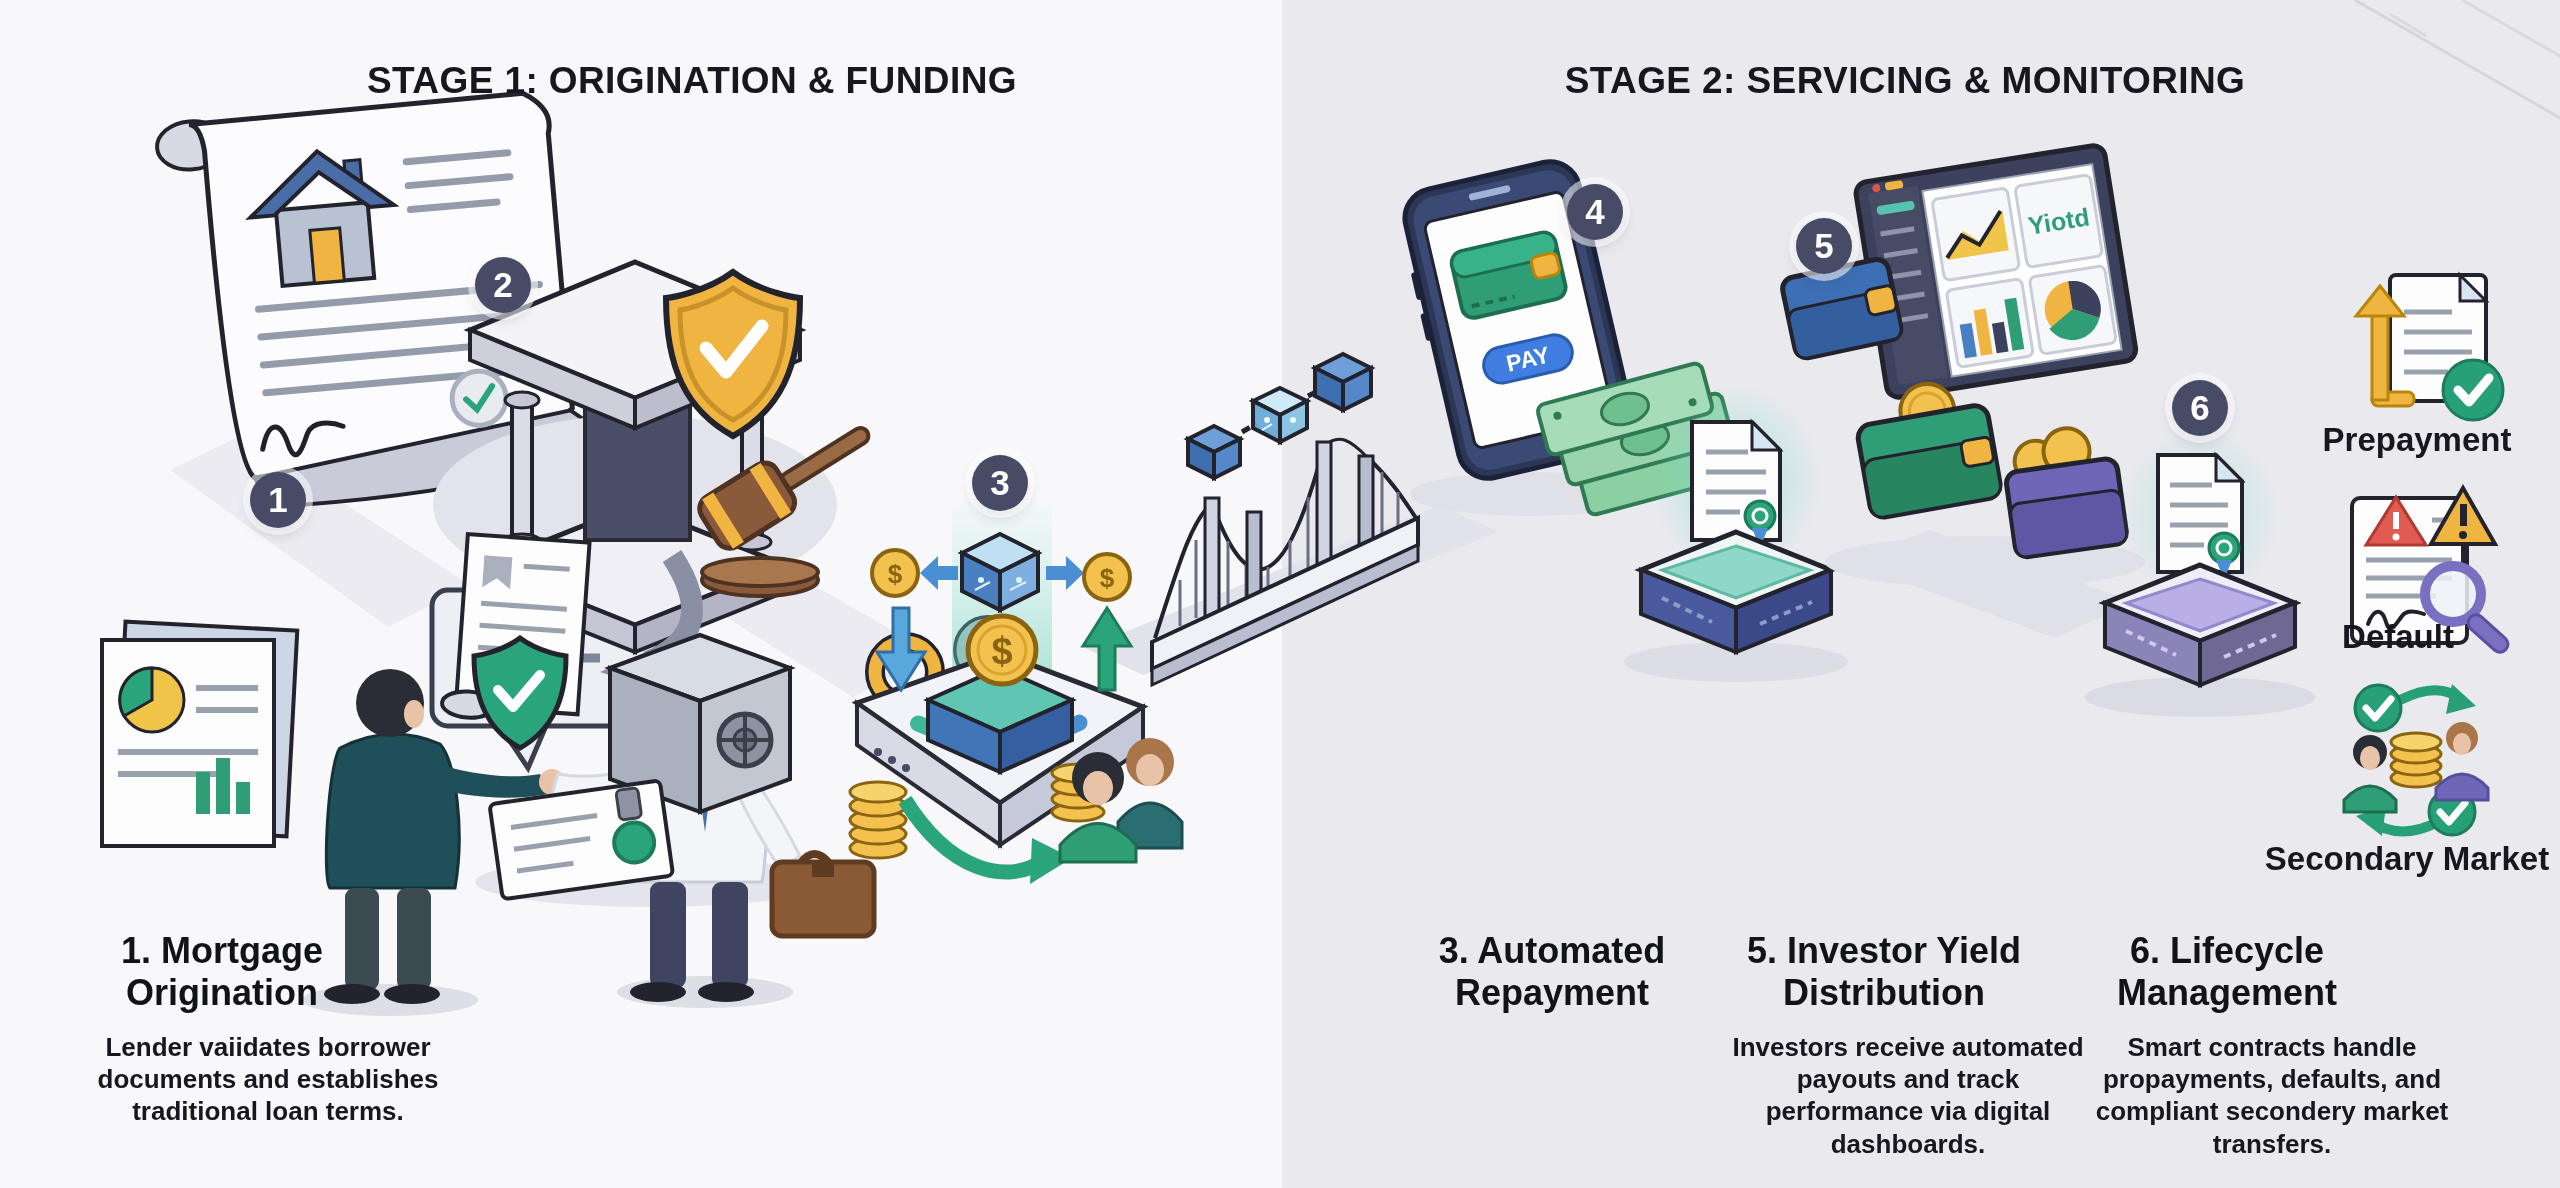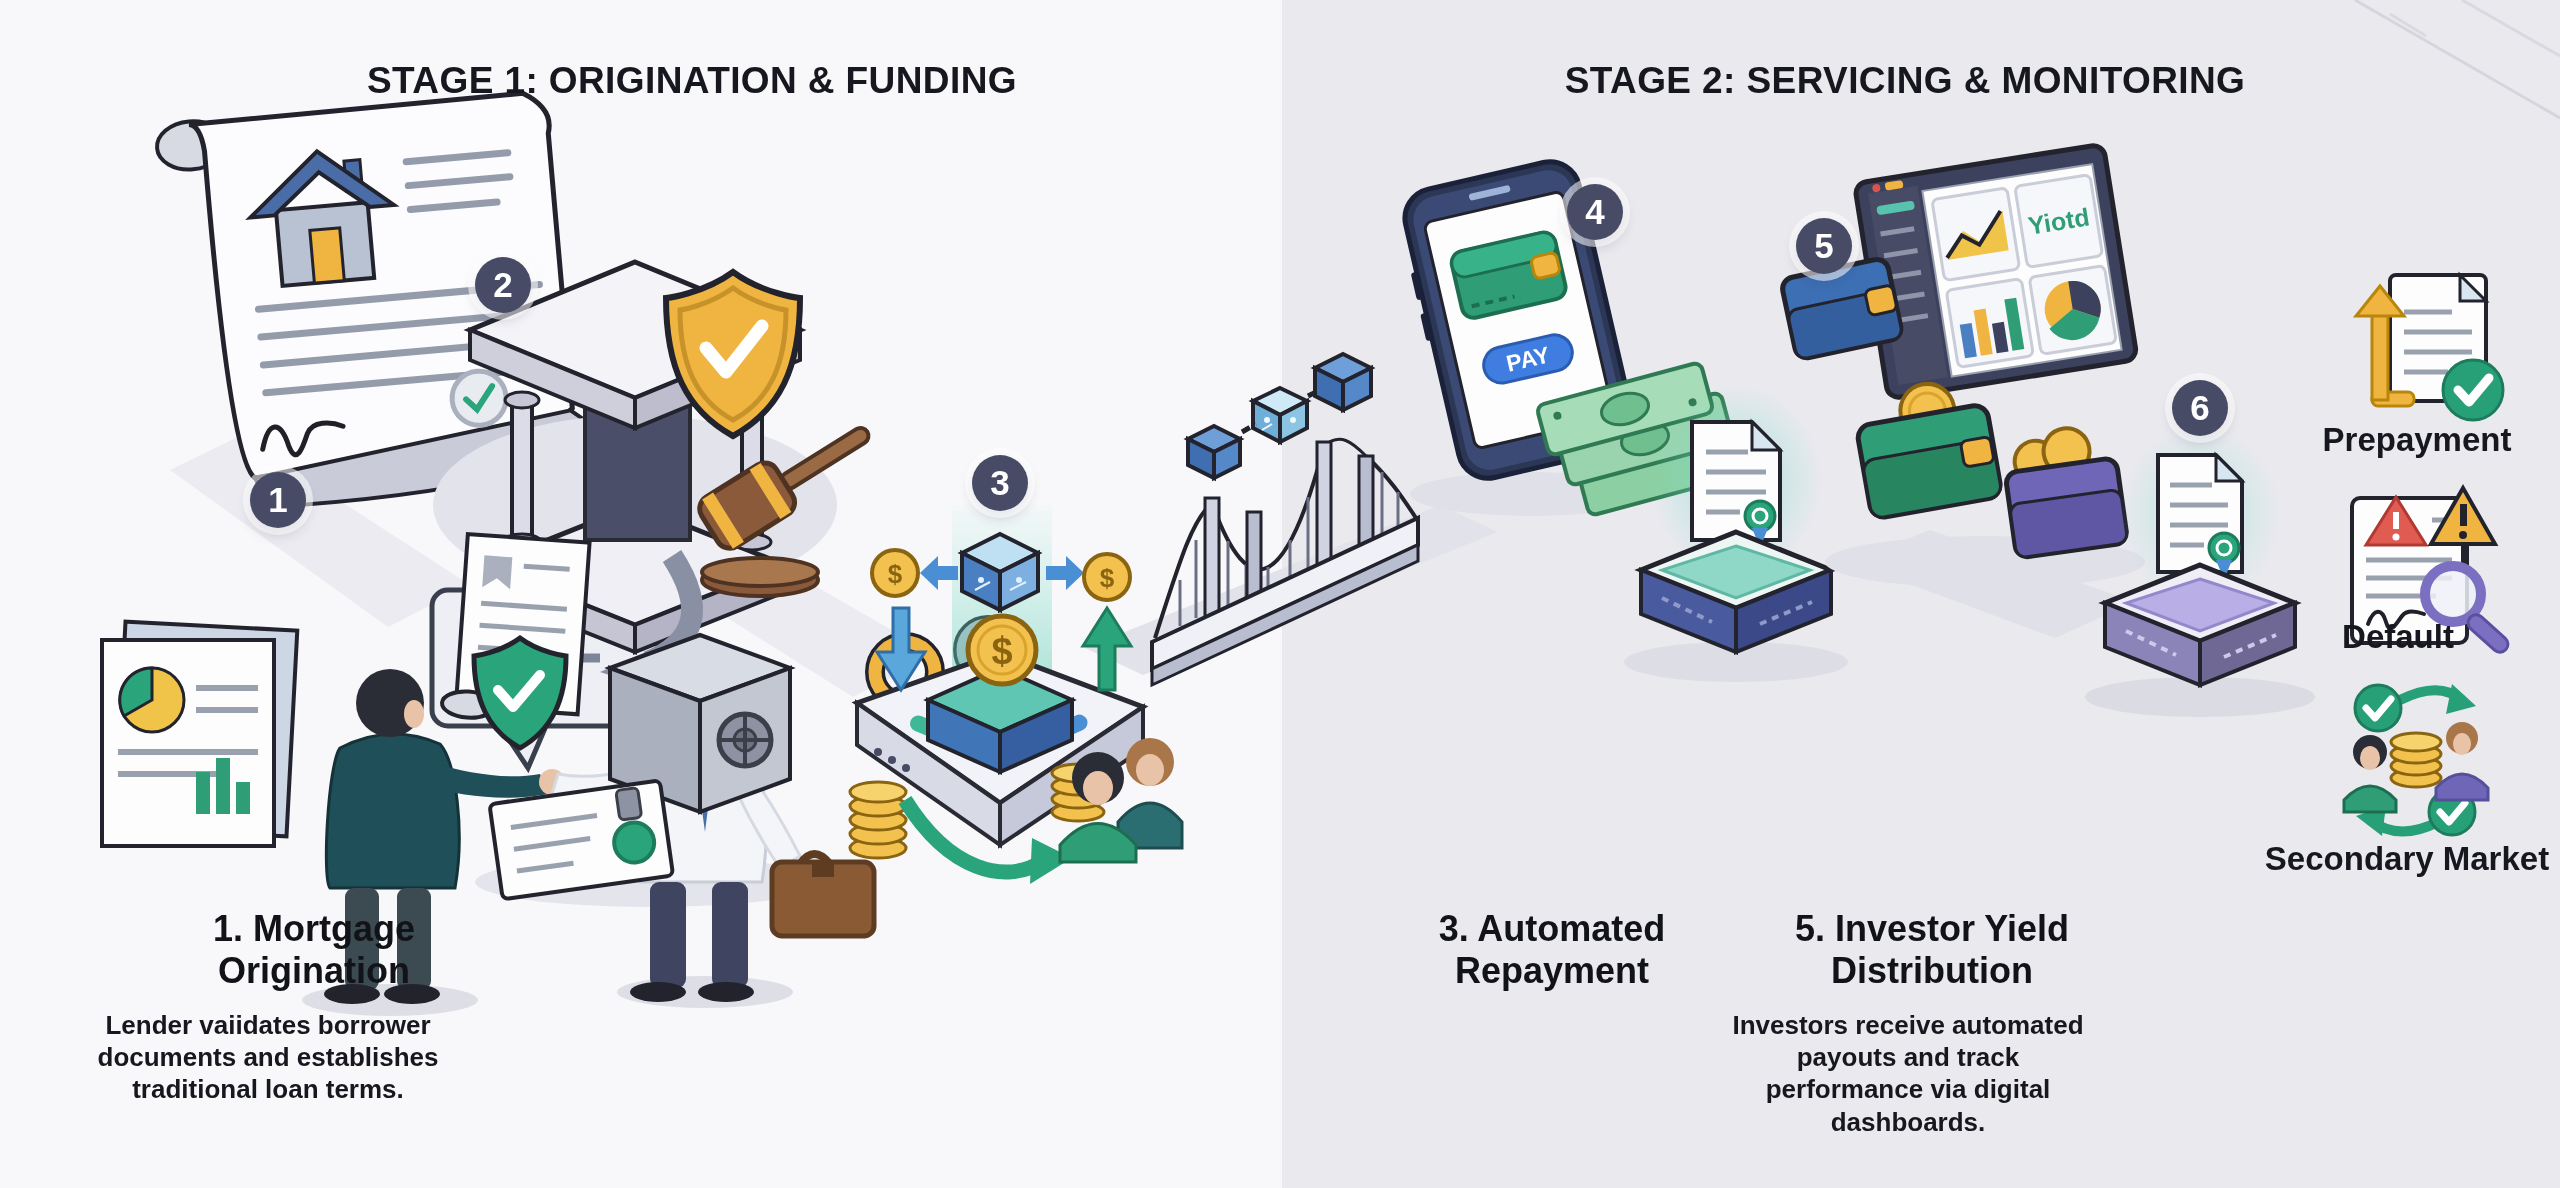--- a/index.html
+++ b/index.html
@@ -16,22 +16,22 @@
     position:absolute;top:60px;transform:translateX(-50%);
     font-size:37px;font-weight:700;letter-spacing:.4px;color:#17181f;white-space:nowrap;
   }
   .badge{
     position:absolute;width:56px;height:56px;border-radius:50%;
     background:var(--badge);color:#fff;font-size:35px;font-weight:700;
     display:flex;align-items:center;justify-content:center;
     box-shadow:0 0 0 7px rgba(255,255,255,.55),0 6px 14px rgba(40,40,70,.22);
   }
   .step-text{
-    position:absolute;top:908px;transform:translateX(-50%);
-    display:flex;flex-direction:column;align-items:flex-end;gap:16px;text-align:center;
+    position:absolute;top:930px;transform:translateX(-50%);
+    display:flex;flex-direction:column;align-items:flex-start;gap:16px;text-align:center;
   }
   .step-title{font-size:36px;font-weight:700;line-height:1.18;color:#121319;}
   .step-desc{font-size:26px;font-weight:700;line-height:1.24;color:#17181f;}
   .side-label{
     position:absolute;transform:translateX(-50%);font-size:33px;font-weight:600;
     color:#17181f;white-space:nowrap;
   }
 </style>
 </head>
 <body>
@@ -557,18 +557,22 @@
   <div class="step-title" style="width:280px">1. Mortgage Origination</div>
   <div class="step-desc" style="width:372px">Lender vaiidates borrower documents and establishes traditional loan terms.</div>
 </div>
 <div class="step-text" style="left:1552px">
   <div class="step-title" style="width:280px">3. Automated Repayment</div>
 </div>
 <div class="step-text" style="left:1908px">
   <div class="step-title" style="width:330px">5. Investor Yield Distribution</div>
   <div class="step-desc" style="width:378px">Investors receive automated payouts and track performance via digital dashboards.</div>
 </div>
+<div class="step-text" style="left:2272px">
+  <div class="step-title" style="width:290px">6. Lifecycle Management</div>
+  <div class="step-desc" style="width:380px">Smart contracts handle propayments, defaults, and compliant secondery market transfers.</div>
+</div>
 
 <div class="side-label" style="left:2417px;top:421px">Prepayment</div>
 <div class="side-label" style="left:2398px;top:618px">Default</div>
 <div class="side-label" style="left:2407px;top:840px">Secondary Market</div>
 
 </div>
 
 </body></html>

